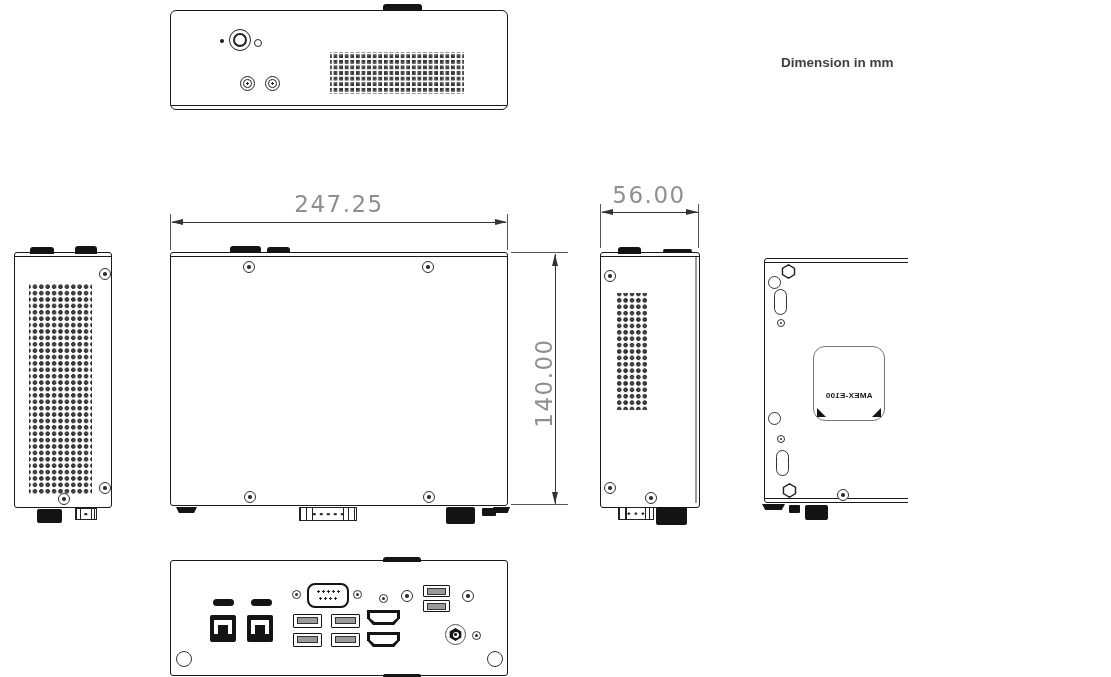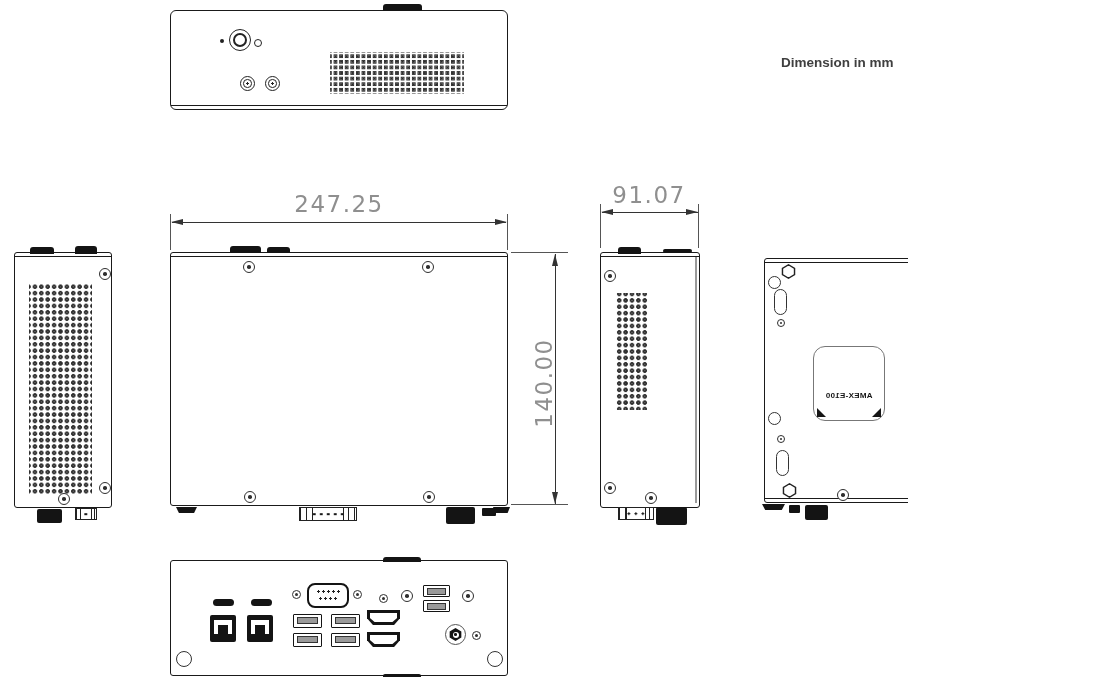--- a/index.html
+++ b/index.html
@@ -262,21 +262,21 @@
     <div class="arw right" style="left:495px;top:219px;"></div>
     <div class="dim-label" style="left:239px;top:191px;width:200px;">247.25</div>
   </div>
 
   <div>
     <div class="ext-v" style="left:600px;top:204px;height:44px;"></div>
     <div class="ext-v" style="left:698px;top:204px;height:44px;"></div>
     <div class="dim-h" style="left:602px;top:212px;width:96px;"></div>
     <div class="arw left" style="left:601px;top:208.5px;"></div>
     <div class="arw right" style="left:686px;top:208.5px;"></div>
-    <div class="dim-label" style="left:589px;top:182px;width:120px;">91.07</div>
+    <div class="dim-label" style="left:589px;top:182px;width:120px;">56.00</div>
   </div>
 
   <div>
     <div class="ext-h" style="left:511px;top:252px;width:57px;"></div>
     <div class="ext-h" style="left:511px;top:504px;width:57px;"></div>
     <div class="dim-v" style="left:555px;top:254px;height:250px;"></div>
     <div class="arw up" style="left:551.5px;top:254px;"></div>
     <div class="arw down" style="left:551.5px;top:492px;"></div>
     <div class="dim-label" style="left:484px;top:370px;width:120px;transform:rotate(-90deg);">140.00</div>
   </div>

